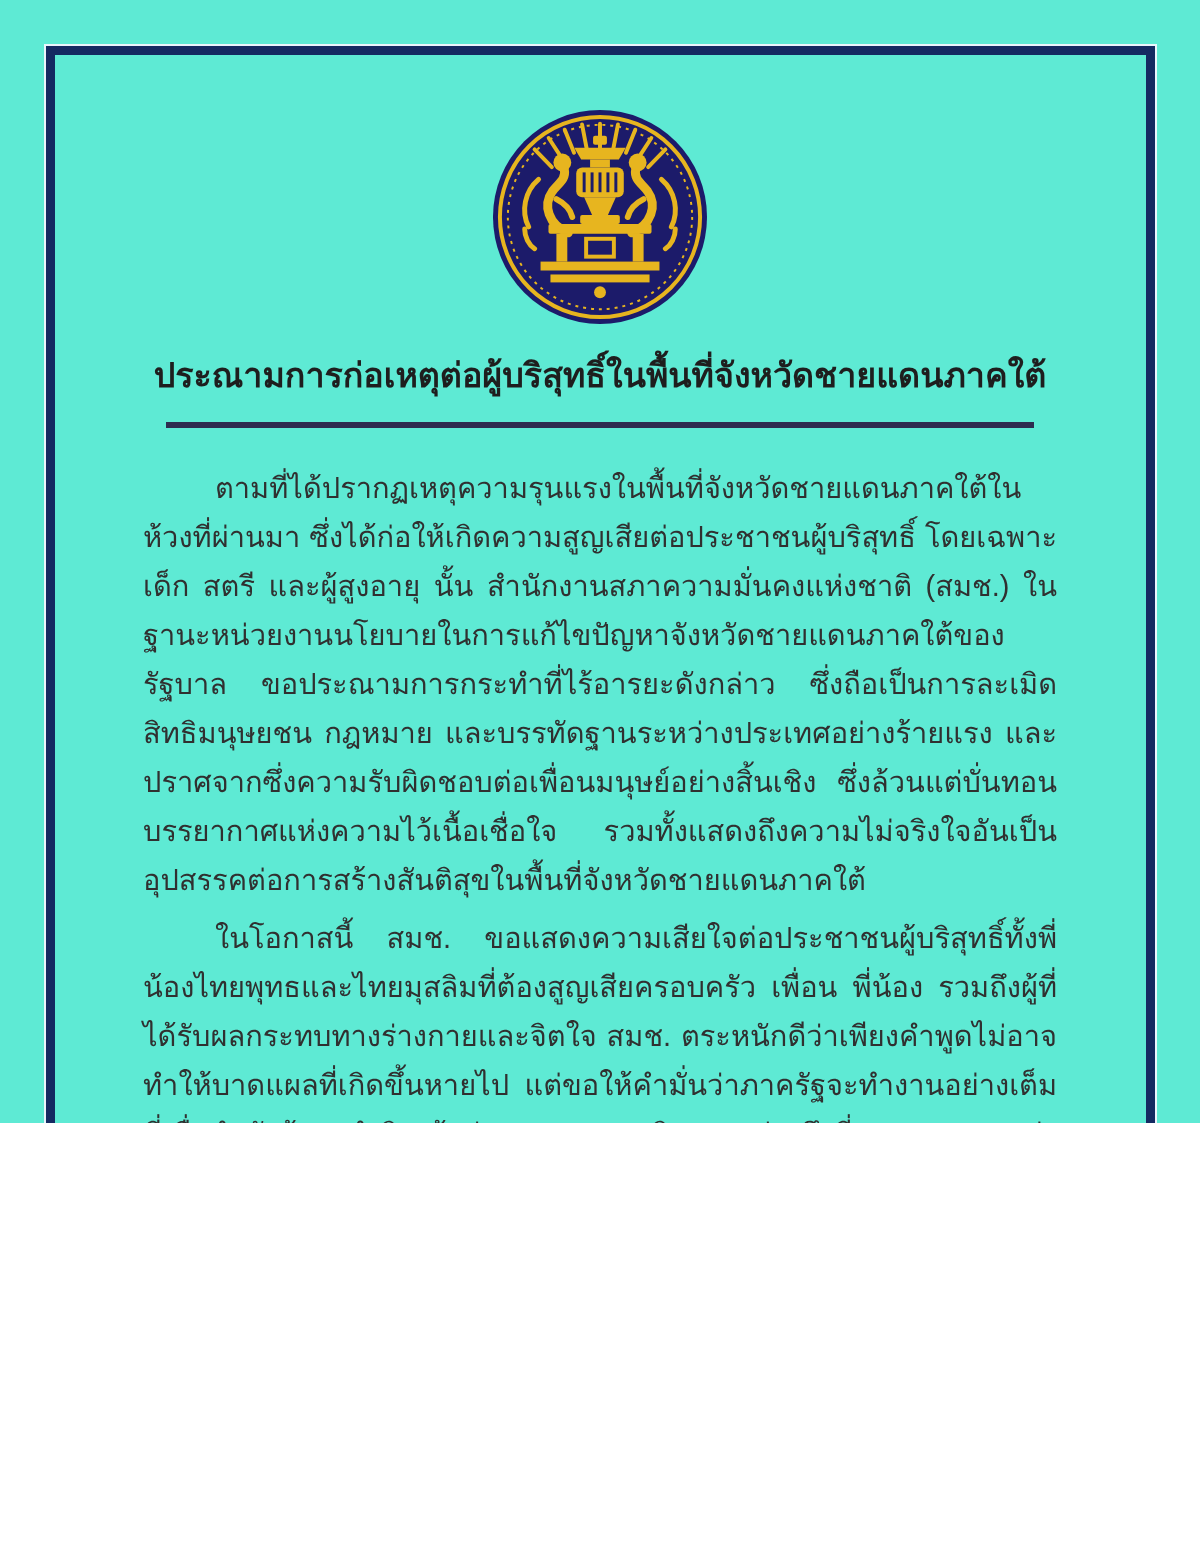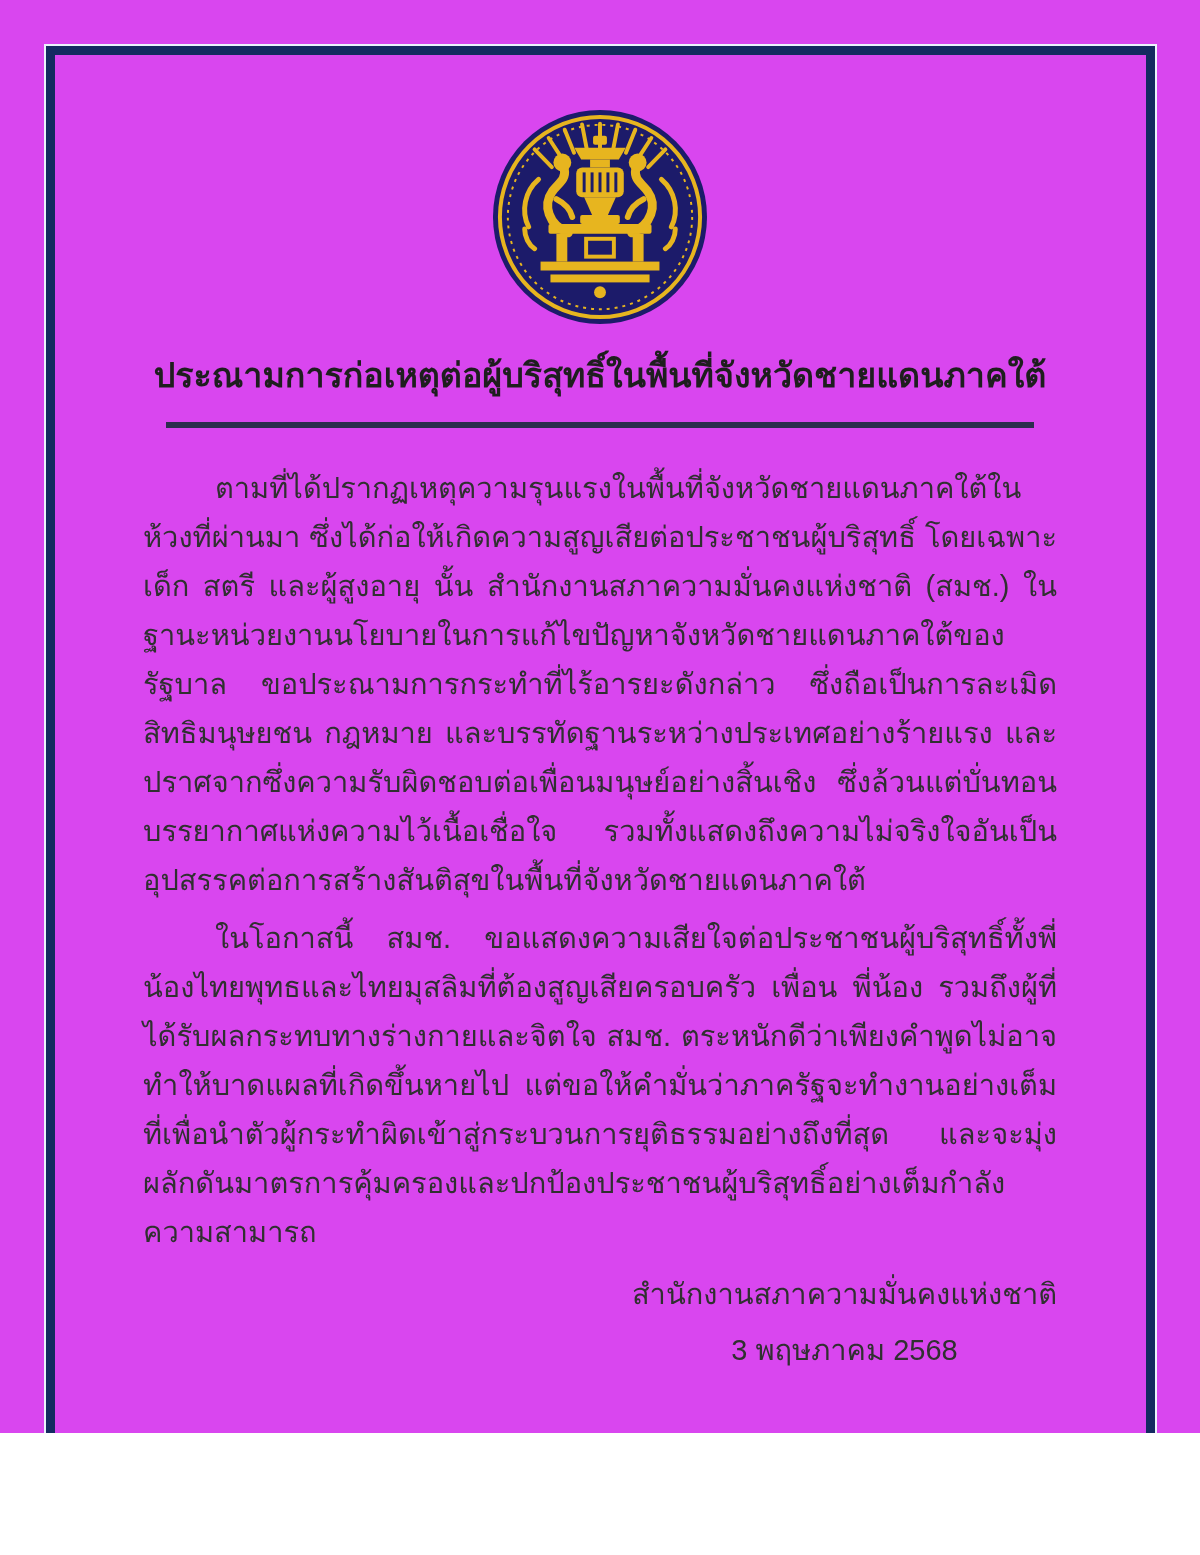--- a/index.html
+++ b/index.html
@@ -8,21 +8,21 @@
     --text:#303030;
     --emblem-navy:#1c1b6a;
     --emblem-gold:#e7b51f;
   }
   html,body{margin:0;padding:0;}
   body{
     width:1200px;height:1555px;background:#ffffff;
     font-family:"Liberation Sans","DejaVu Sans",sans-serif;
     -webkit-font-smoothing:antialiased;
   }
-  .page{position:relative;width:1200px;height:1433px;background:#d946ef;overflow:hidden;}
+  .page{position:relative;width:1200px;height:1123px;background:#5eead4;overflow:hidden;}
   .frame{
     position:absolute;left:46px;top:46px;width:1109px;height:1464px;
     box-sizing:border-box;border:9px solid var(--border-navy,#142a61);
     box-shadow:0 0 0 2px #eaf4fc;
   }
   .content{position:absolute;left:143px;top:0;width:914px;}
   .seal{display:block;margin:108px auto 0;width:218px;height:218px;}
   .gold{fill:var(--emblem-gold,#e7b51f);}
   .gstroke{stroke:var(--emblem-gold,#e7b51f);}
   .navy{fill:var(--emblem-navy,#1c1b6a);}

